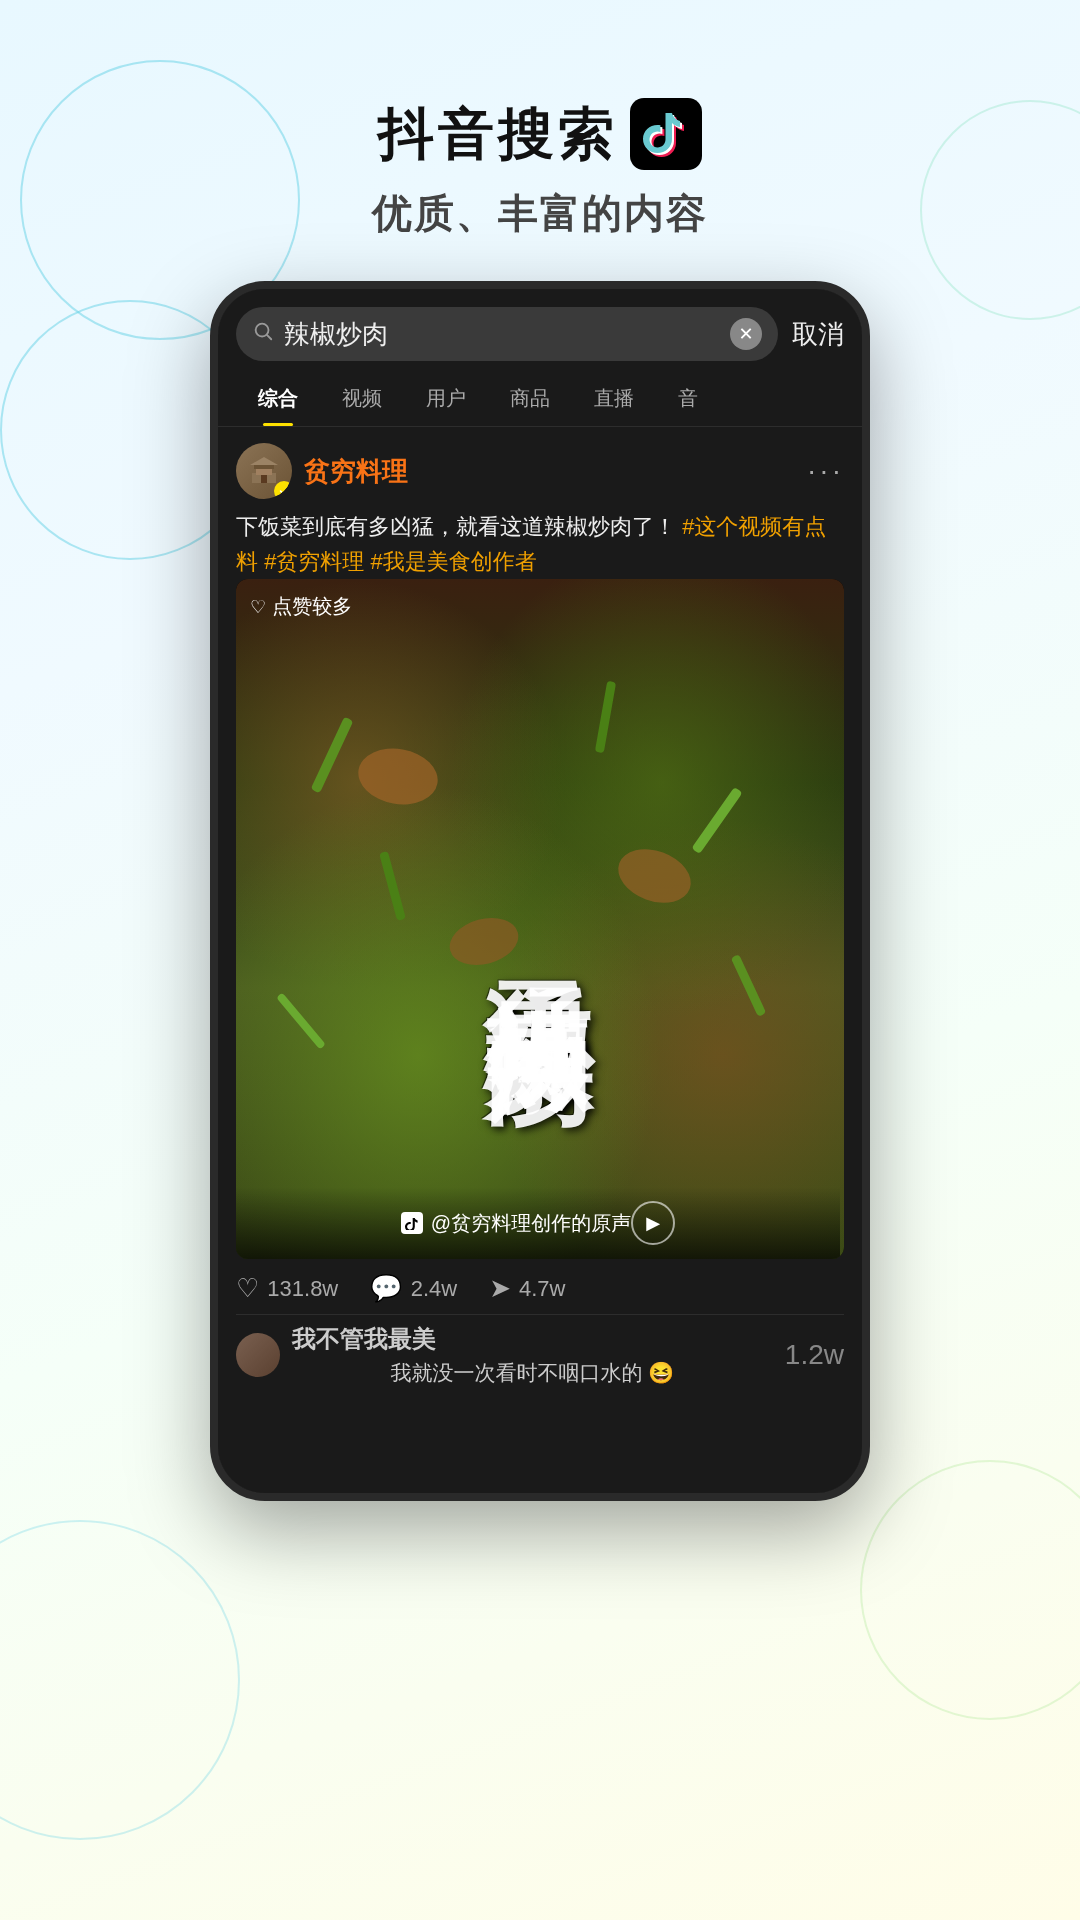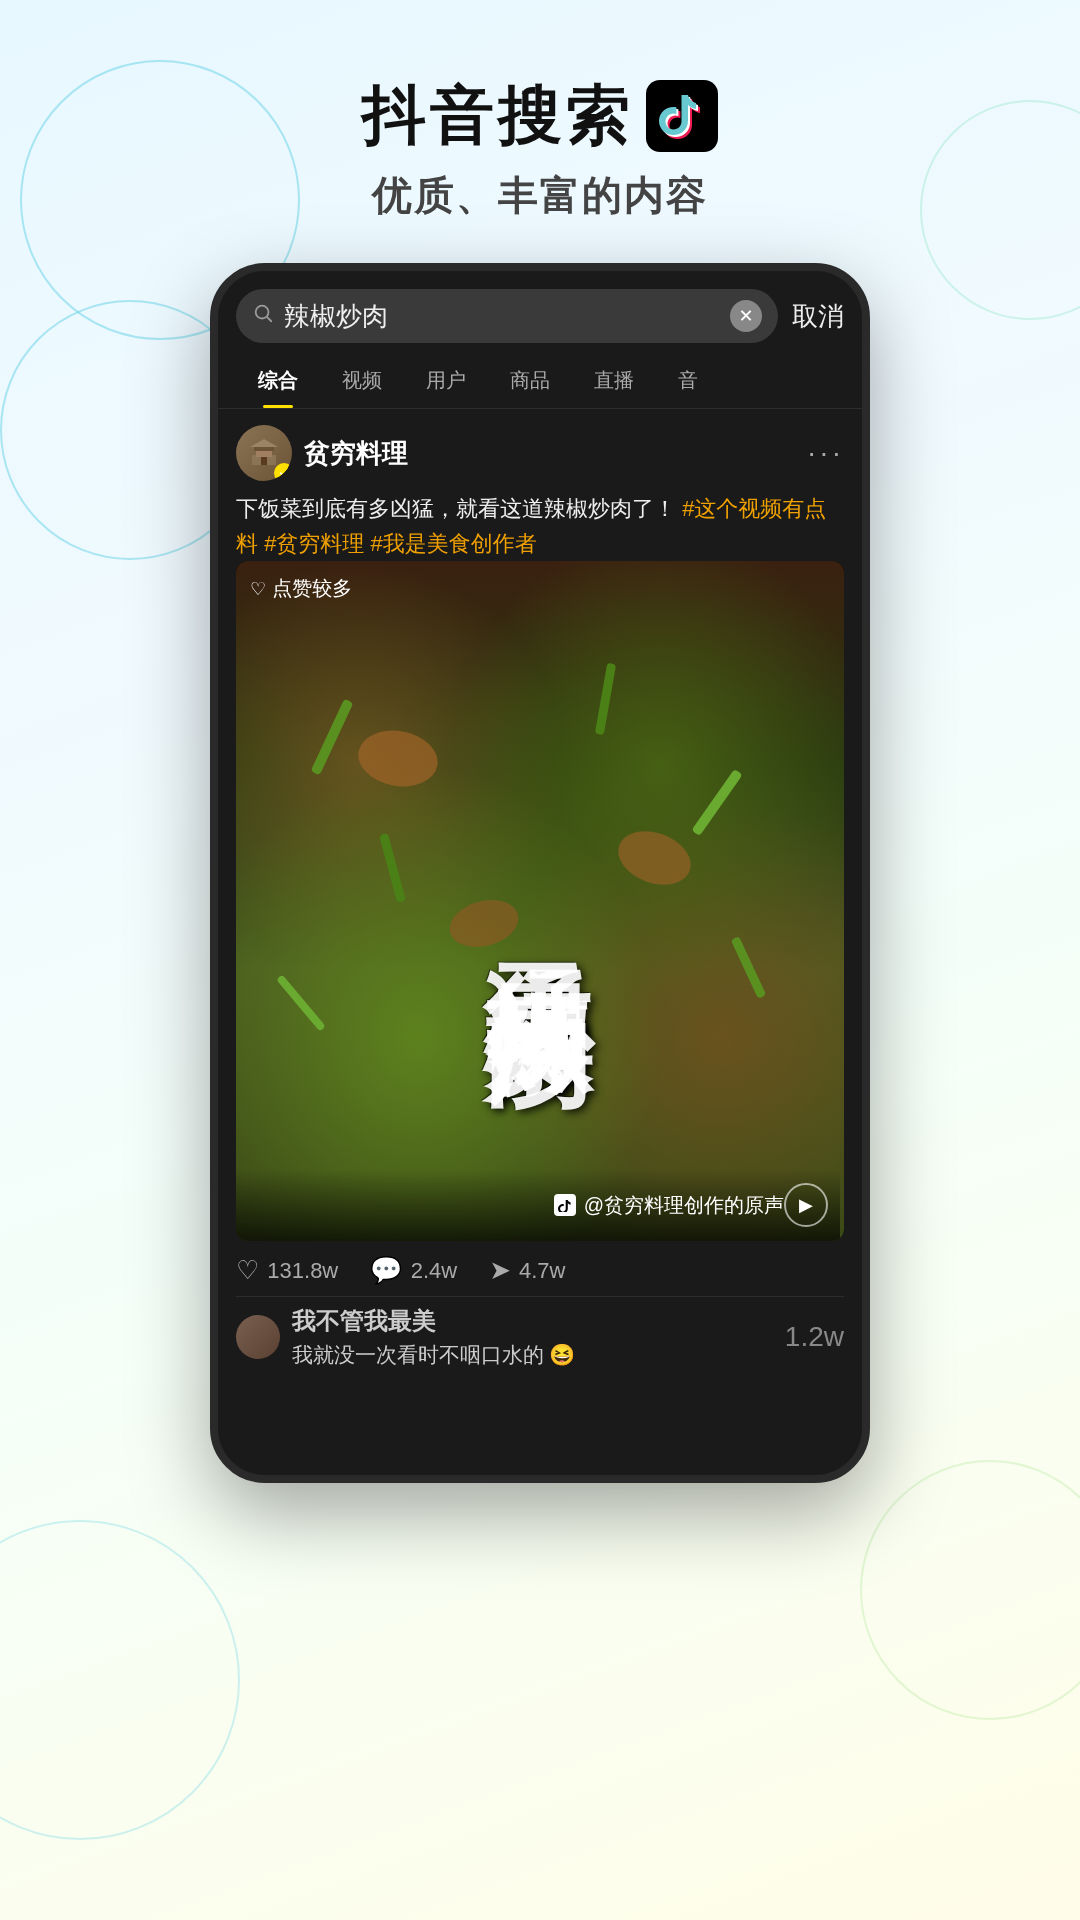--- a/index.html
+++ b/index.html
@@ -66,29 +66,30 @@
     }
 
     
     .header {
       text-align: center;
       padding-top: 80px;
       margin-bottom: 40px;
     }
 
     .main-title {
-      font-size: 64px;
+      font-size: 56px;
       font-weight: 900;
       color: #111;
       letter-spacing: 4px;
       display: flex;
-      align-items: flex-start;
+      align-items: center;
       justify-content: center;
       gap: 12px;
       line-height: 1.1;
+      margin-top: 18px;
     }
 
     .tiktok-logo {
       width: 72px;
       height: 72px;
       background: #000;
       border-radius: 14px;
       display: inline-flex;
       align-items: center;
       justify-content: center;
@@ -271,21 +272,21 @@
       height: 20px;
       background: #fee100;
       border-radius: 50%;
       display: flex;
       align-items: center;
       justify-content: center;
       font-size: 12px;
     }
 
     .author-name {
-      color: #ffffff;
+      color: #f97316;
       font-size: 26px;
       font-weight: 600;
     }
 
     .more-btn {
       color: #aaa;
       font-size: 28px;
       letter-spacing: 3px;
     }
 
@@ -369,25 +370,25 @@
       color: #fff;
       font-size: 18px;
     }
 
     
     .video-bottom {
       position: absolute;
       bottom: 0;
       left: 0;
       right: 4px;
-      padding: 14px 12px;
+      padding: 14px 32px;
       background: linear-gradient(transparent, rgba(0,0,0,0.7));
       display: flex;
       align-items: center;
-      justify-content: flex-end;
+      justify-content: center;
     }
 
     .audio-info {
       display: flex;
       align-items: center;
       gap: 8px;
       color: #fff;
       font-size: 20px;
     }
 
@@ -447,20 +448,21 @@
       height: 44px;
       border-radius: 50%;
       background: linear-gradient(135deg, #7a6050, #5a4030);
       flex-shrink: 0;
     }
 
     .comment-text {
       color: #ccc;
       font-size: 21px;
       flex: 1;
+      text-align: center;
     }
 
     .comment-count {
       color: #888;
       font-size: 28px;
       flex-shrink: 0;
     }
   </style>
 </head>
 <body>

